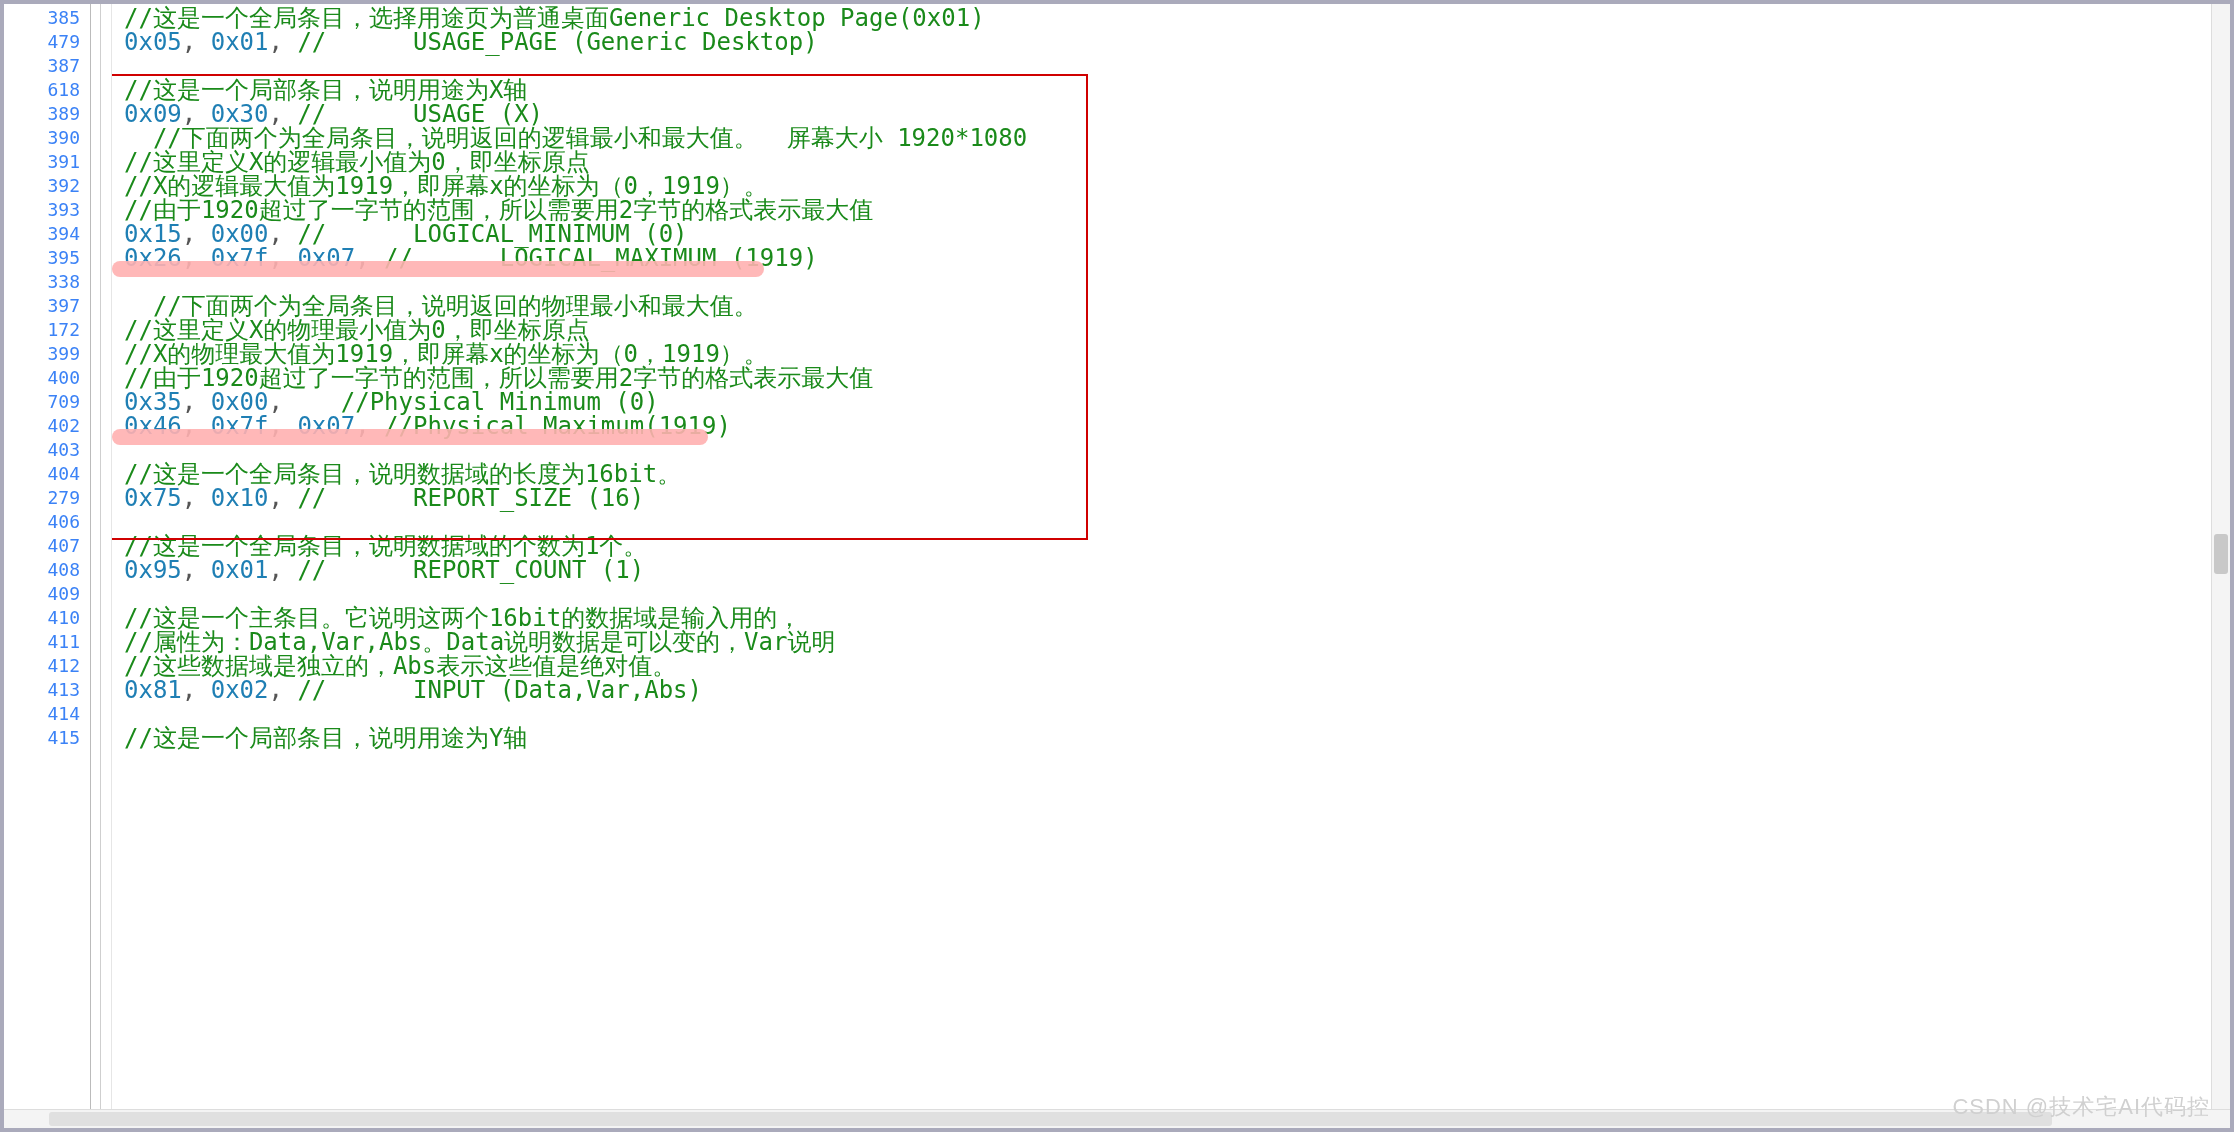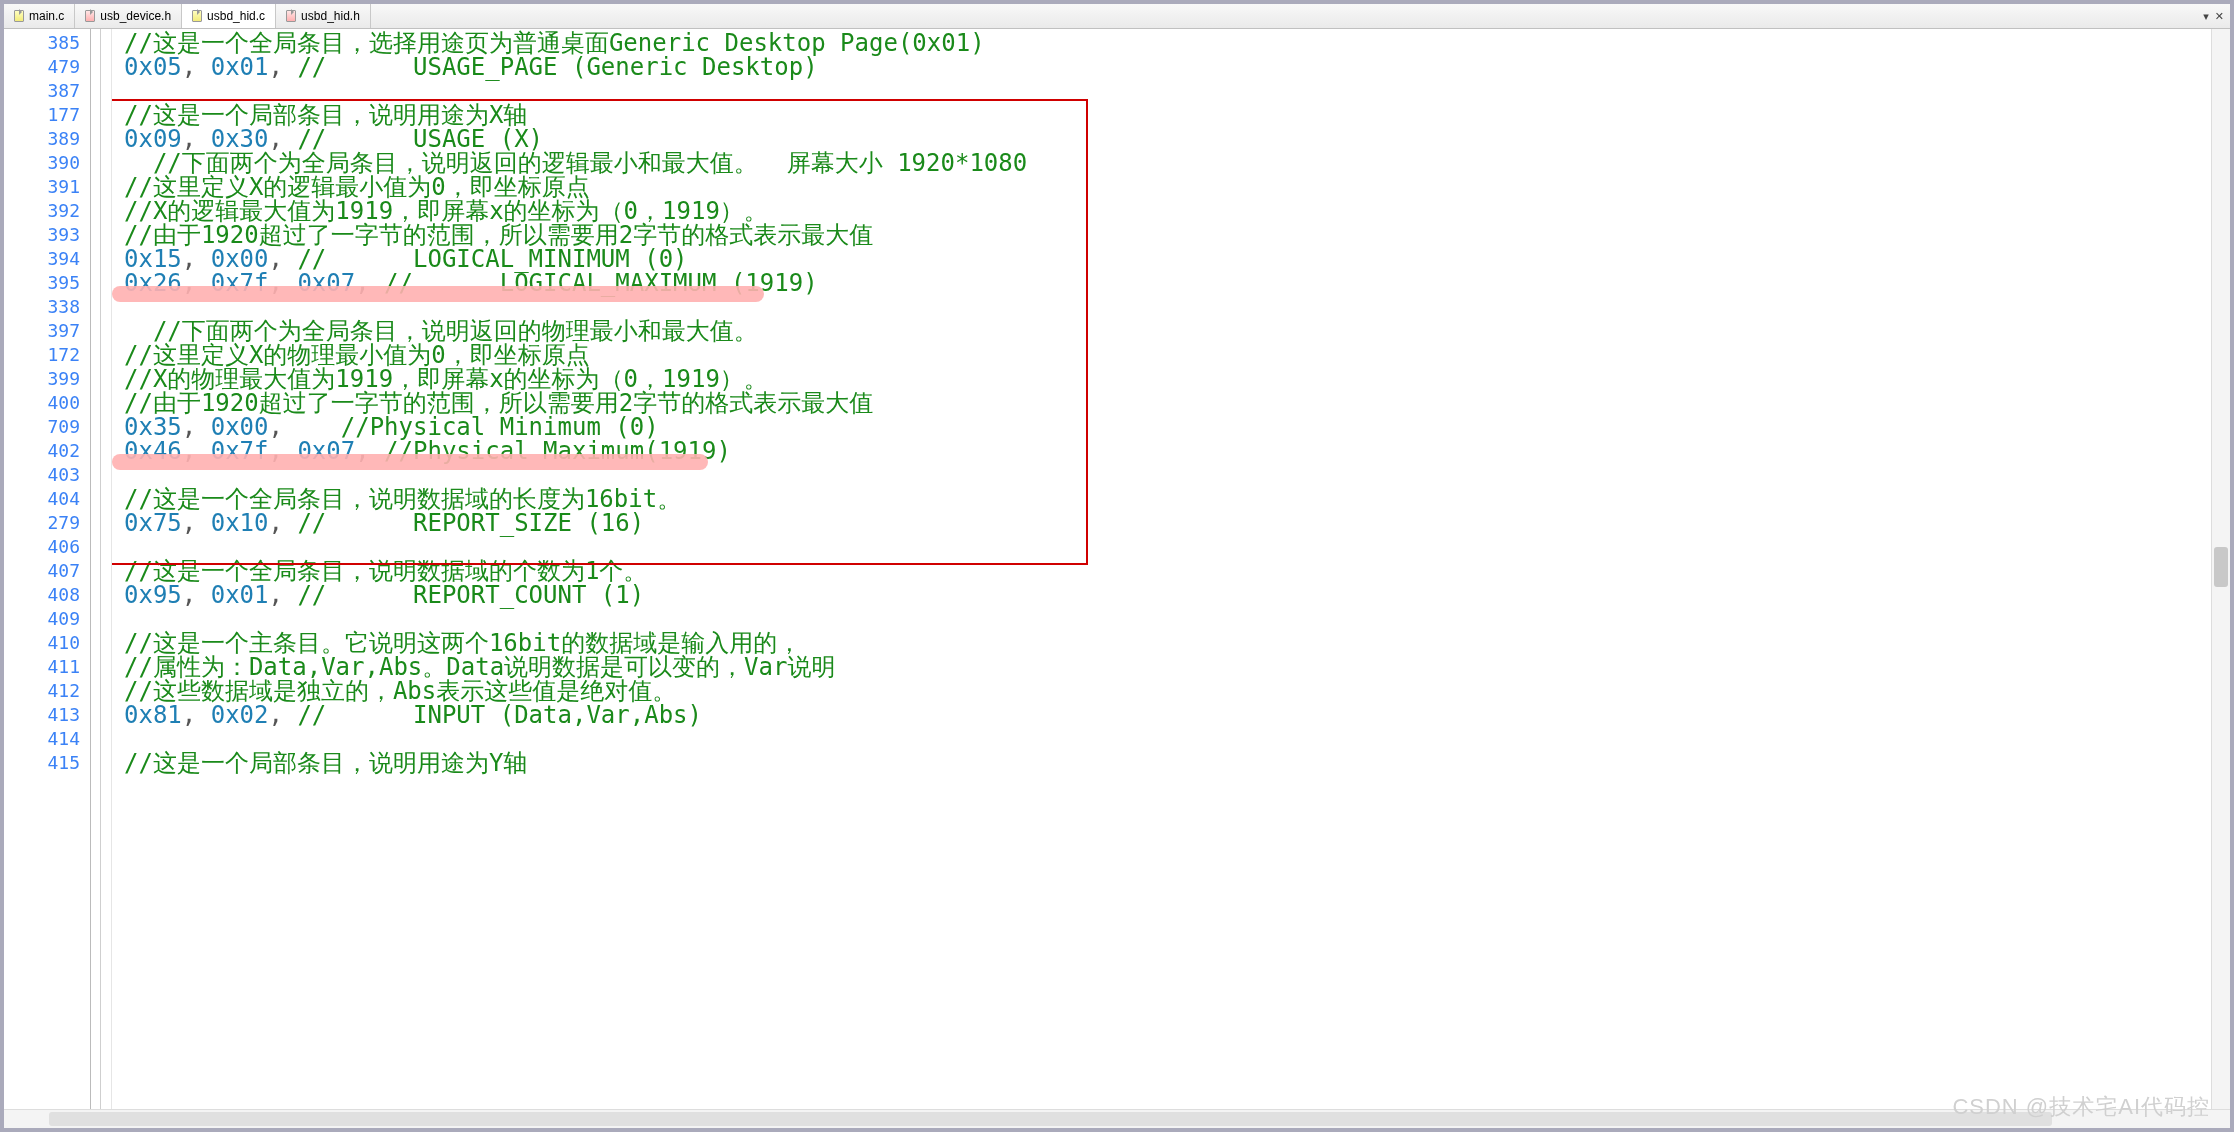--- a/index.html
+++ b/index.html
@@ -27,49 +27,26 @@
 .tk-punc{color:#555}
 .annot-box{position:absolute;border:2px solid #d00000;pointer-events:none}
 .annot-hl{position:absolute;height:16px;background:#ffb0b0;border-radius:8px;opacity:.9;pointer-events:none}
 .watermark{position:fixed;right:24px;bottom:10px;color:#d0d0d0;font-family:"Microsoft YaHei",sans-serif;font-size:22px;pointer-events:none;letter-spacing:1px}
 .row{height:24px}
 </style>
 </head>
 <body>
 
 <div class="window">
-  <div class="tabbar">
-
-    <div class="tab">
-        <span class="filedot fc-c"></span>
-        <span>main.c</span>
-      </div>
-      <div class="tab">
-        <span class="filedot fc-h"></span>
-        <span>usb_device.h</span>
-      </div>
-      <div class="tab active">
-        <span class="filedot fc-c"></span>
-        <span>usbd_hid.c</span>
-      </div>
-      <div class="tab">
-        <span class="filedot fc-h"></span>
-        <span>usbd_hid.h</span>
-      </div>
-      <div class="tabright">
-      <span>▾</span>
-      <span>✕</span>
-    </div>
-  </div>
   <div class="editor">
     <div class="gutter">
         <div class="row">385</div>
         <div class="row">479</div>
         <div class="row">387</div>
-        <div class="row">177</div>
+        <div class="row">618</div>
         <div class="row">389</div>
         <div class="row">390</div>
         <div class="row">391</div>
         <div class="row">392</div>
         <div class="row">393</div>
         <div class="row">394</div>
         <div class="row">395</div>
         <div class="row">338</div>
         <div class="row">397</div>
         <div class="row">172</div>

